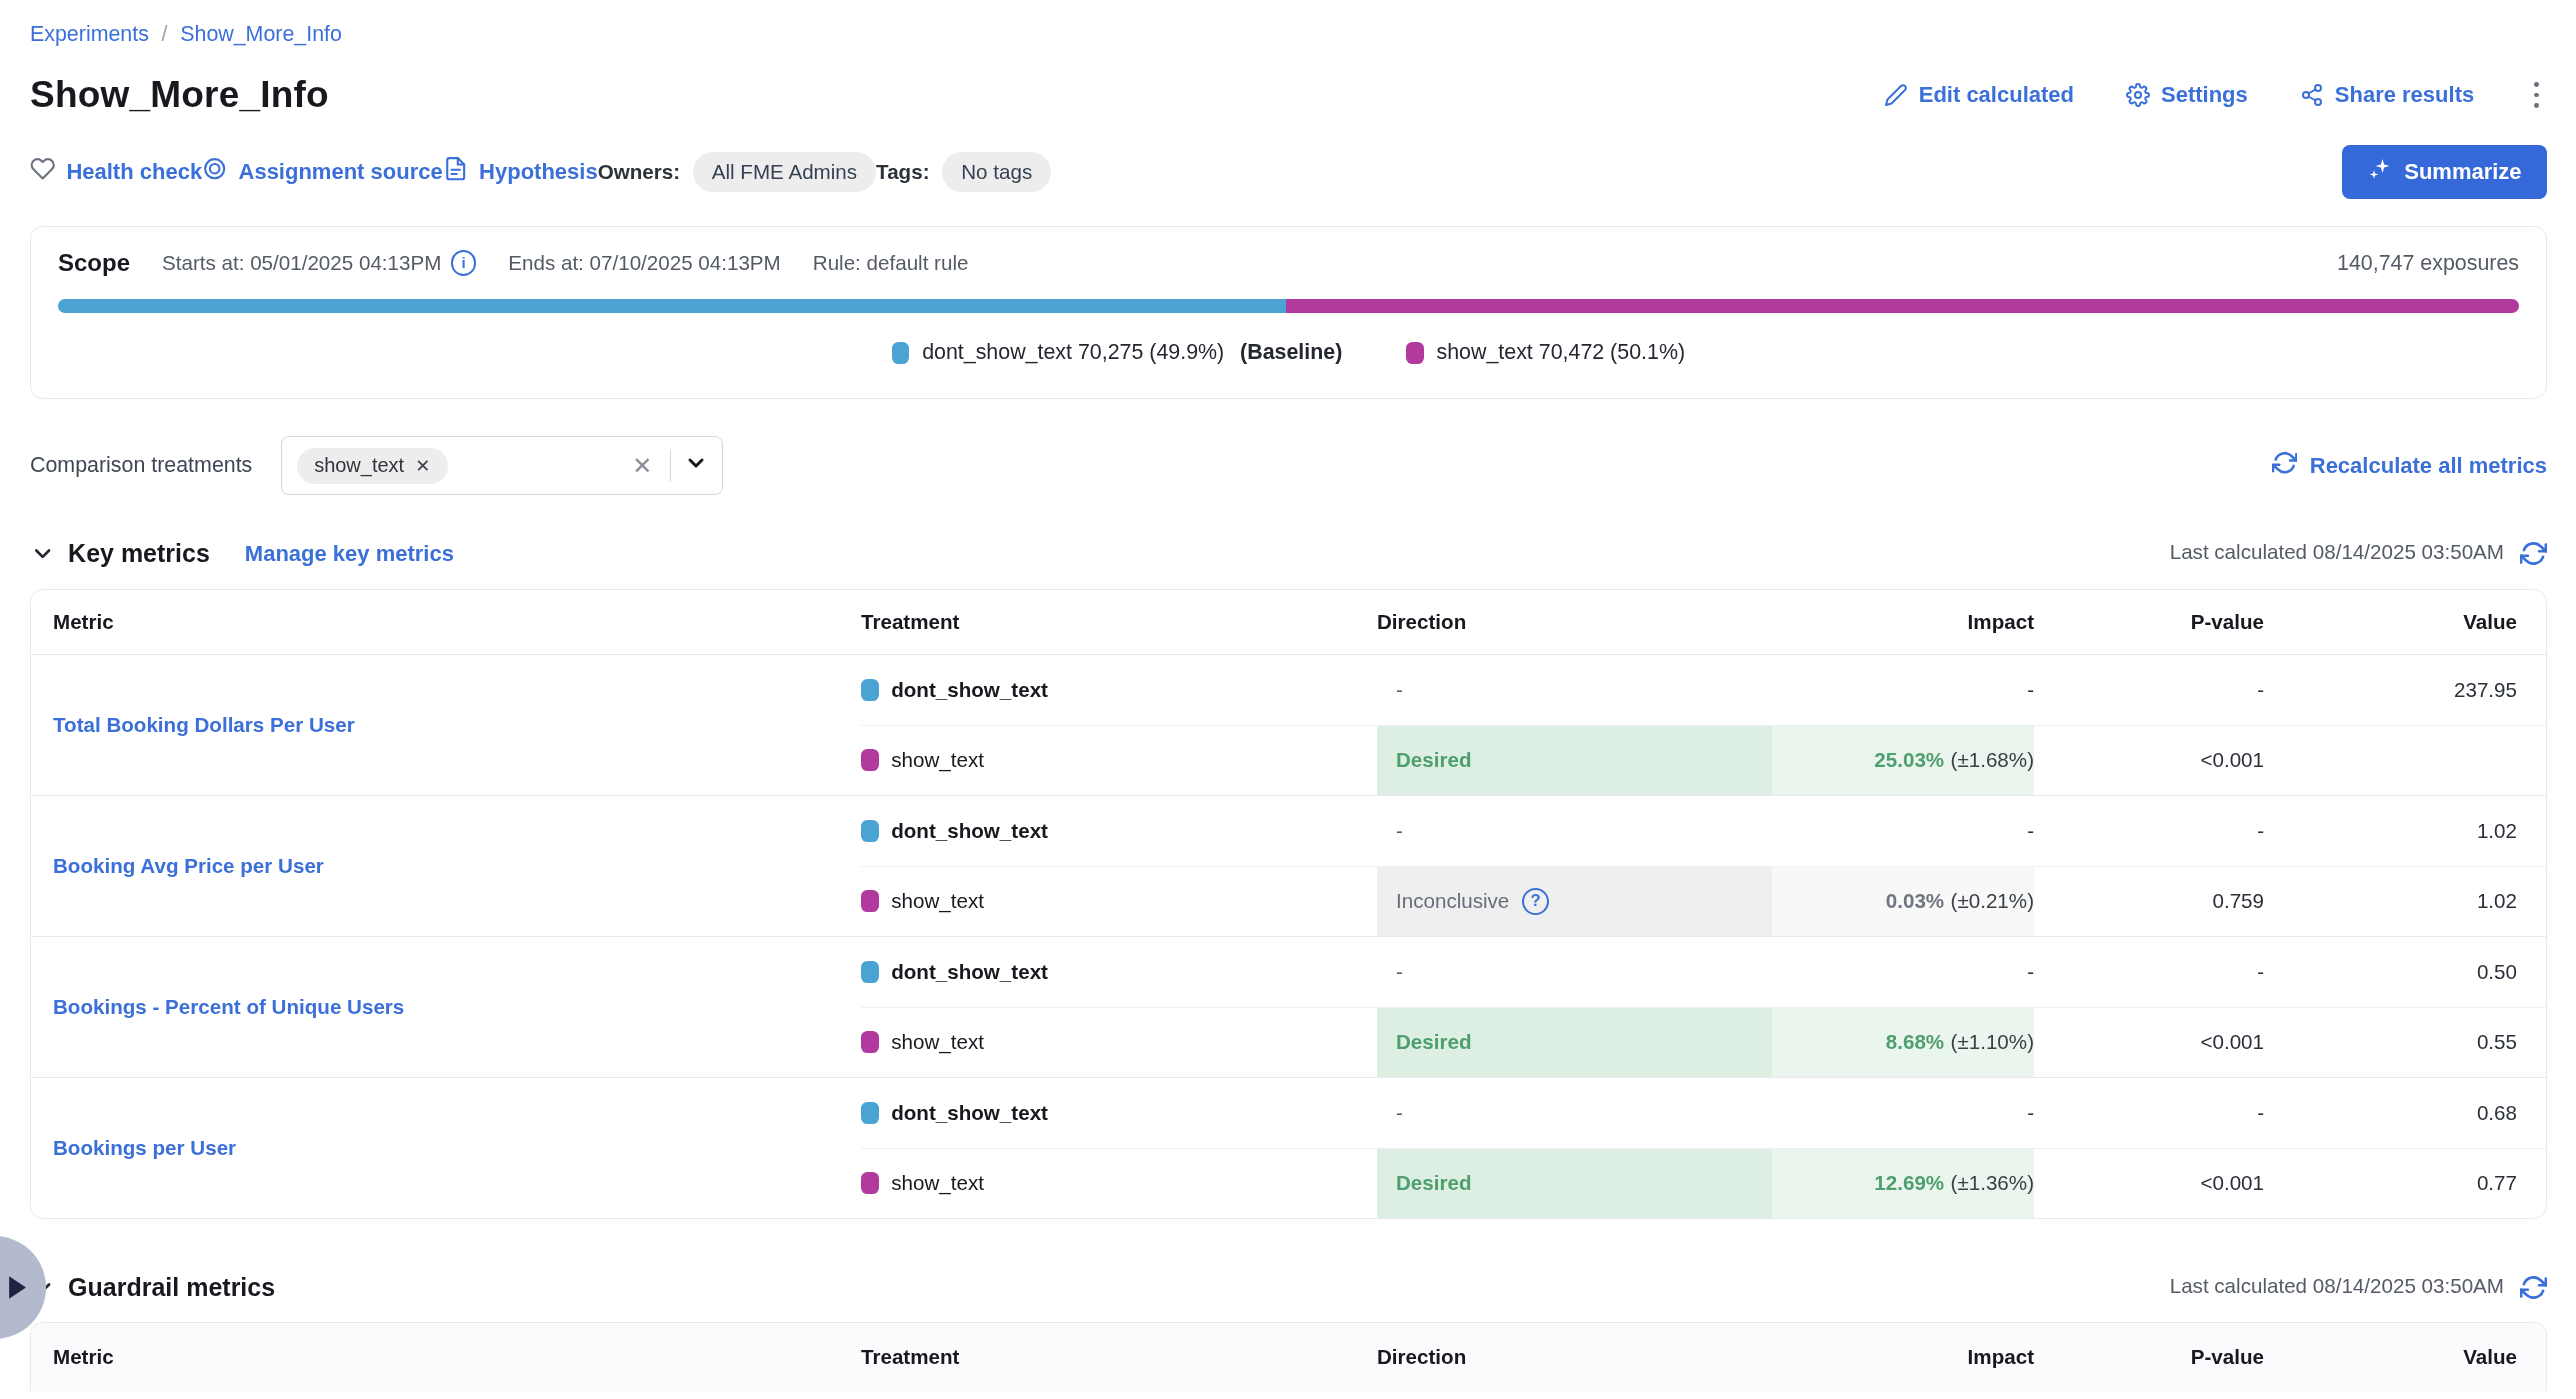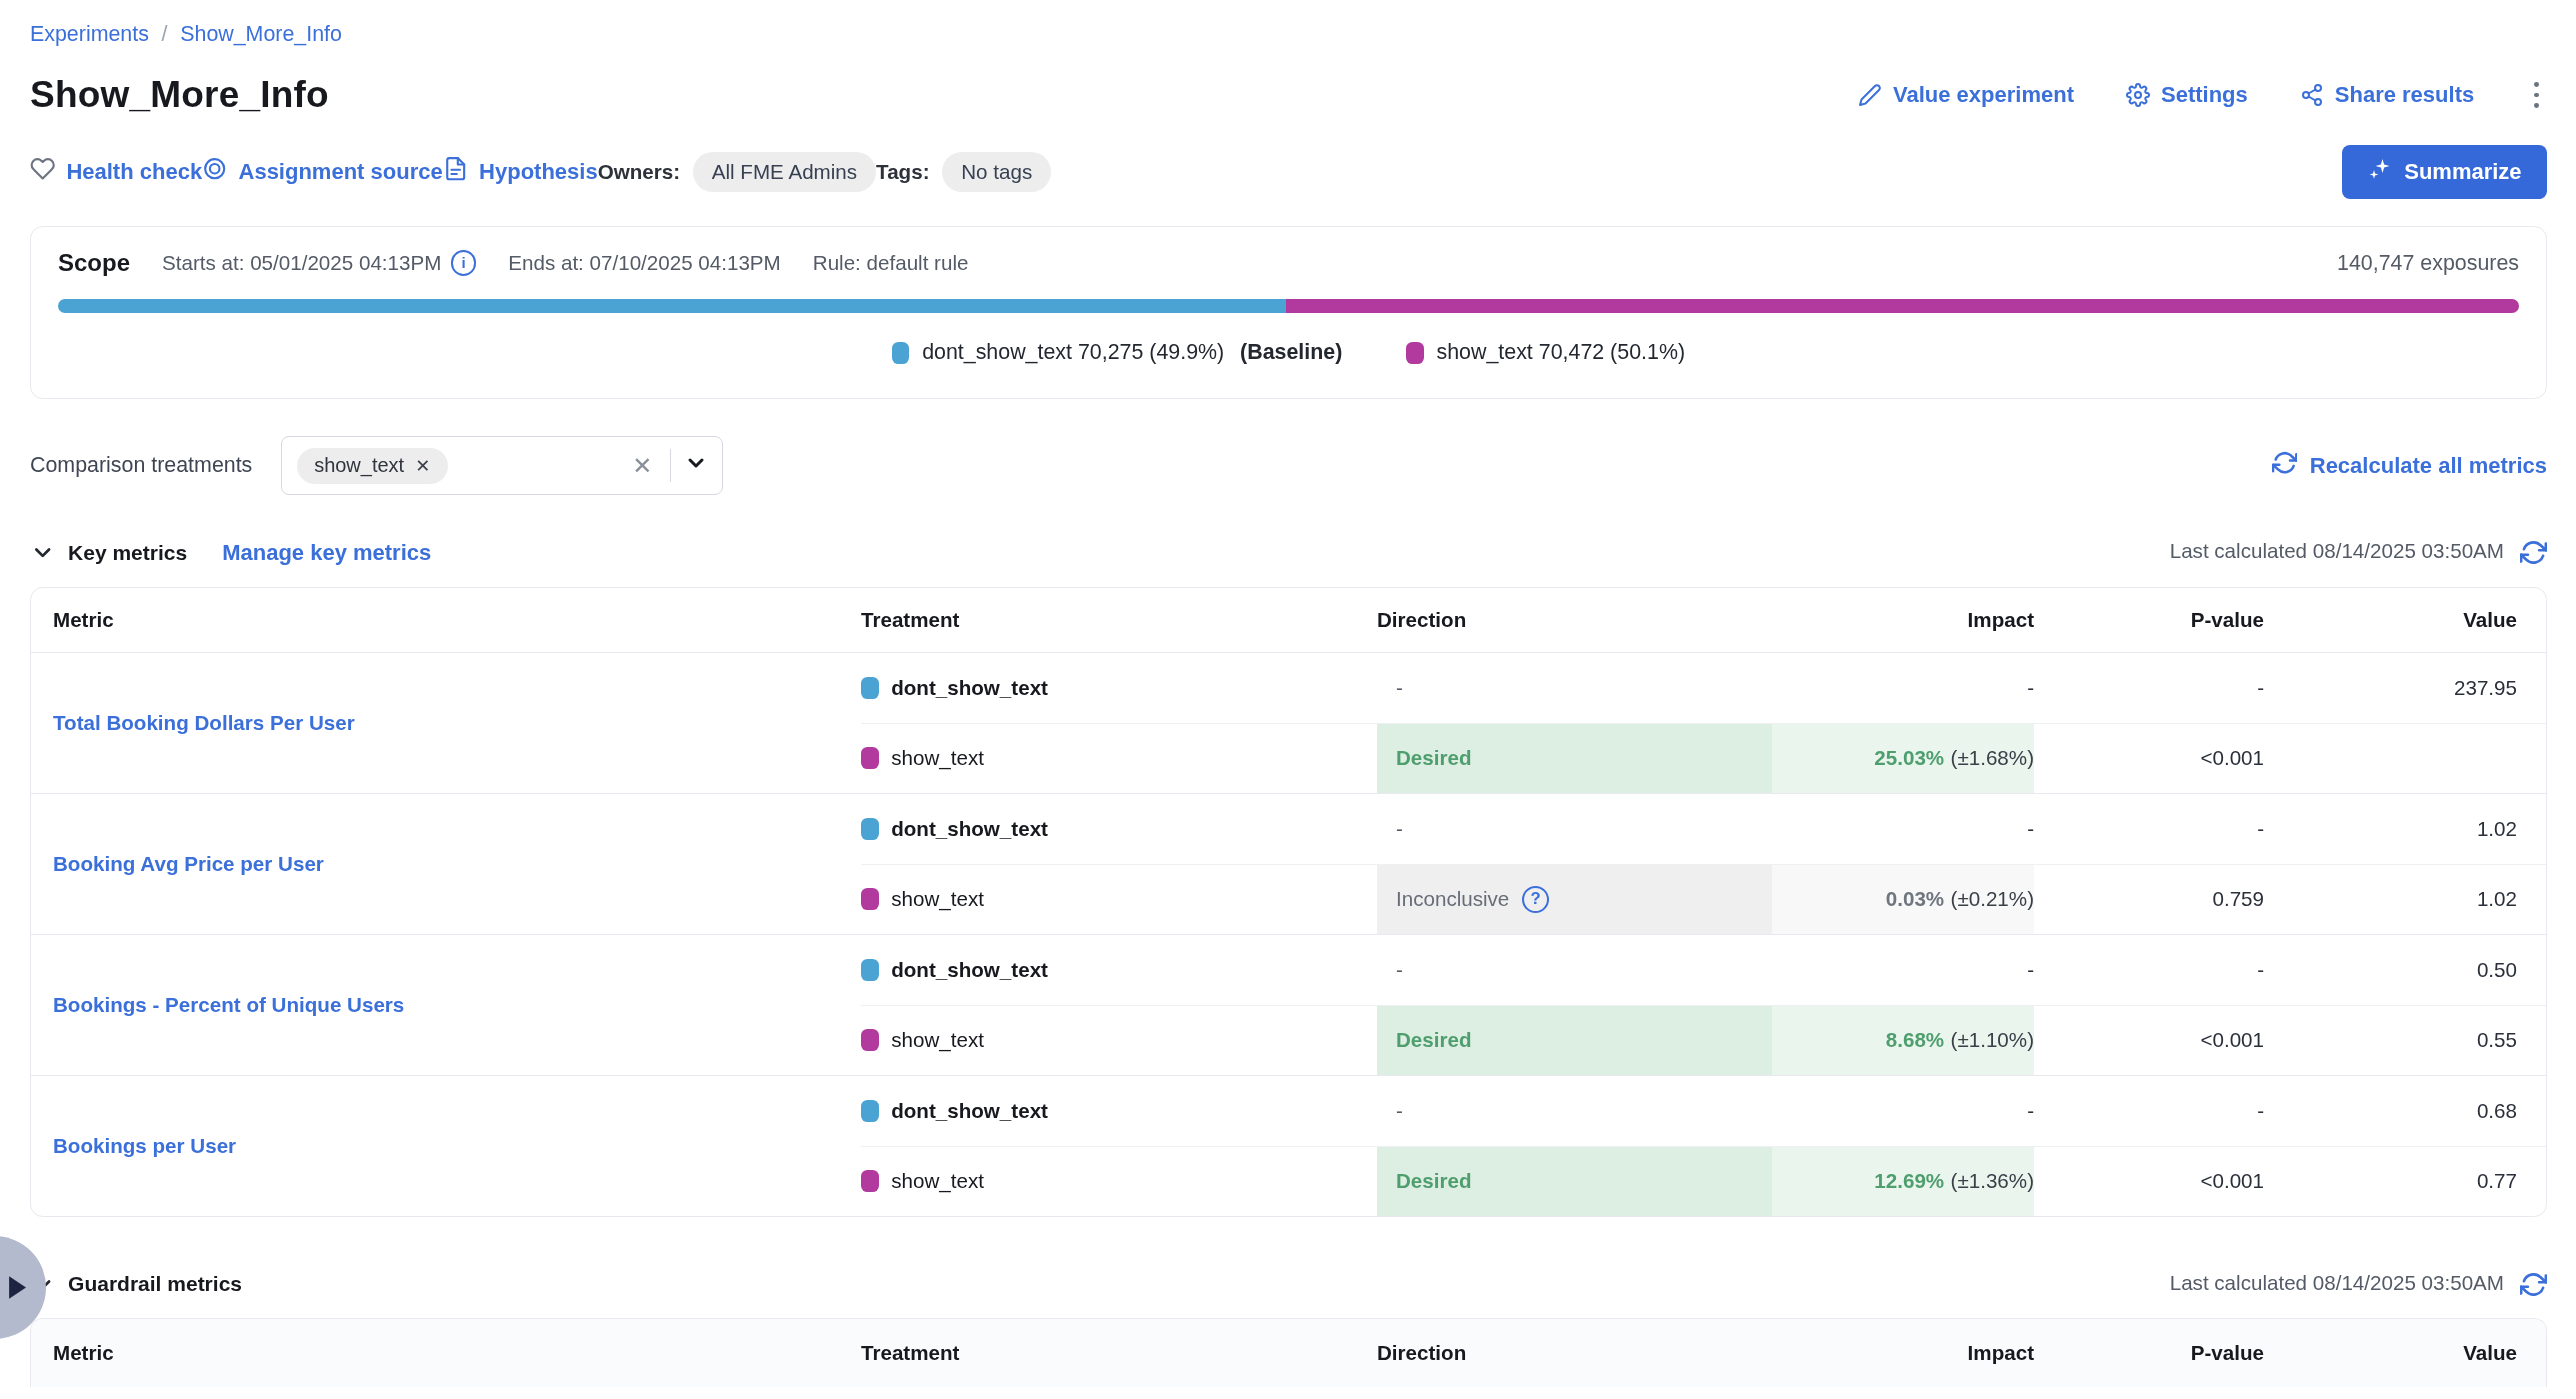--- a/index.html
+++ b/index.html
@@ -75,21 +75,21 @@
     display:flex;align-items:center;padding:0 14.3px;cursor:pointer;}
   .chip{display:flex;align-items:center;gap:11px;background:var(--pill);border-radius:793px;padding:6.4px 17.5px;font-size:20px;color:#30343c;}
   .chip .x{color:#3c414b;font-size:18px;cursor:pointer;}
   .select-clear{margin-left:auto;color:#8a9099;font-size:24px;cursor:pointer;padding:0 4.8px;}
   .select-div{width:1.6px;height:33px;background:#d5d9df;margin:0 12.7px;}
   .recalc{margin-left:auto;display:flex;align-items:center;gap:12.7px;color:var(--blue);font-size:22px;font-weight:600;cursor:pointer;}
 
   
   .section-head{display:flex;align-items:center;margin-top:44px;}
   .section-head .chev{cursor:pointer;display:flex;align-items:center;margin-right:12.7px;}
-  .section-title{font-size:21px;font-weight:700;color:var(--ink);}
+  .section-title{font-size:25px;font-weight:700;color:var(--ink);}
   .manage-link{margin-left:35px;color:var(--blue);font-size:22px;font-weight:600;cursor:pointer;}
   .last-calc{margin-left:auto;display:flex;align-items:flex-start;gap:16px;color:var(--gray-600);font-size:20.6px;}
   .last-calc .refresh{cursor:pointer;display:flex;}
 
   
   .table-card{margin-top:20.6px;border:1.6px solid var(--border);border-radius:12.7px;overflow:hidden;background:#fff;}
   .thead{display:flex;align-items:center;height:64px;font-weight:700;font-size:20.6px;color:var(--ink);}
   .col-metric{width:830px;padding-left:22px;}
   .col-treat{width:516px;}
   .col-dir{width:395px;}
@@ -141,21 +141,21 @@
 
   <div class="title-row">
     <div class="page-title">Show_More_Info</div>
     <div class="title-actions">
       <div class="action-link">
         <span>
           <svg width="24" height="24" viewBox="0 0 24 24" fill="none" stroke="#3b6fd9" stroke-width="2" stroke-linecap="round" stroke-linejoin="round">
               <path d="M17 3a2.828 2.828 0 1 1 4 4L7.5 20.5 2 22l1.5-5.5L17 3z"></path>
             </svg>
         </span>
-        <span>Value experiment</span>
+        <span>Edit calculated</span>
       </div>
       <div class="action-link">
         <span>
           <svg width="24" height="24" viewBox="0 0 24 24" fill="none" stroke="#3b6fd9" stroke-width="2" stroke-linecap="round" stroke-linejoin="round">
               <circle cx="12" cy="12" r="3"></circle>
               <path d="M19.4 15a1.65 1.65 0 0 0 .33 1.82l.06.06a2 2 0 0 1-2.83 2.83l-.06-.06a1.65 1.65 0 0 0-1.82-.33 1.65 1.65 0 0 0-1 1.51V21a2 2 0 0 1-4 0v-.09A1.65 1.65 0 0 0 9 19.4a1.65 1.65 0 0 0-1.82.33l-.06.06a2 2 0 0 1-2.83-2.83l.06-.06a1.65 1.65 0 0 0 .33-1.82 1.65 1.65 0 0 0-1.51-1H3a2 2 0 0 1 0-4h.09A1.65 1.65 0 0 0 4.6 9a1.65 1.65 0 0 0-.33-1.82l-.06-.06a2 2 0 0 1 2.83-2.83l.06.06a1.65 1.65 0 0 0 1.82.33H9a1.65 1.65 0 0 0 1-1.51V3a2 2 0 0 1 4 0v.09a1.65 1.65 0 0 0 1 1.51 1.65 1.65 0 0 0 1.82-.33l.06-.06a2 2 0 0 1 2.83 2.83l-.06.06a1.65 1.65 0 0 0-.33 1.82V9a1.65 1.65 0 0 0 1.51 1H21a2 2 0 0 1 0 4h-.09a1.65 1.65 0 0 0-1.51 1z"></path>
             </svg>
         </span>
         <span>Settings</span>
       </div>

